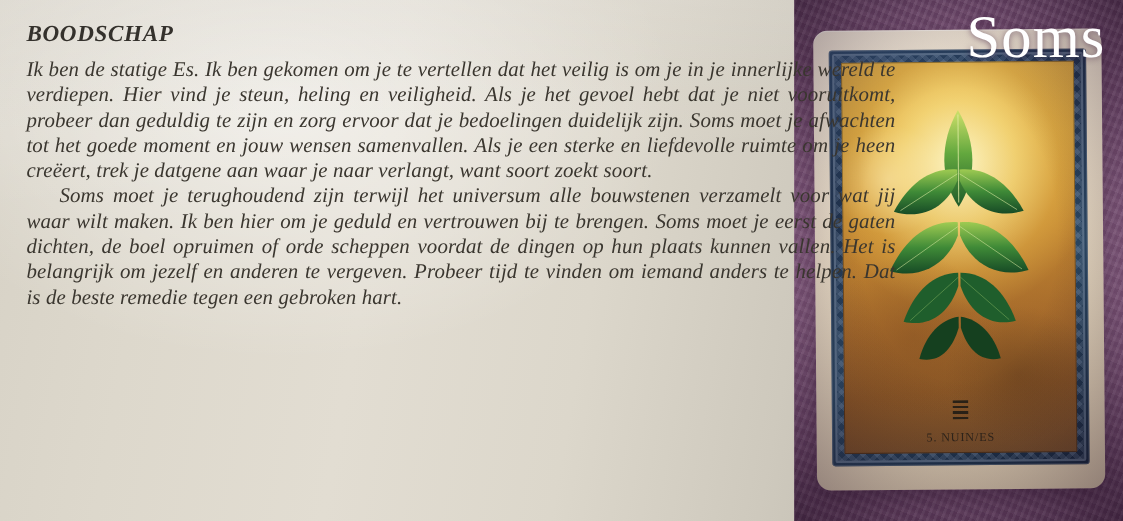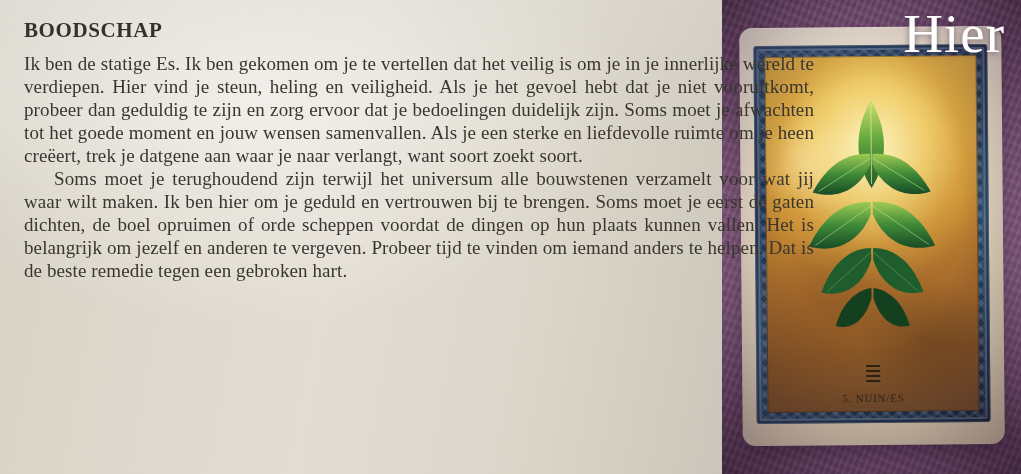--- a/index.html
+++ b/index.html
@@ -22,20 +22,21 @@
   .page {
     position: absolute;
     left: 0;
     top: 0;
     width: 858px;
     height: 474px;
     background:
       radial-gradient(ellipse 60% 70% at 30% 20%, rgba(255,255,255,0.55), rgba(255,255,255,0) 70%),
       linear-gradient(100deg, #d7d2c6 0%, #ddd8cc 18%, #e2ddd2 40%, #dcd7cb 62%, #cec9bd 82%, #bdb8ad 100%);
     overflow: hidden;
+    font-style: italic;
   }
   .page:after {
     content: "";
     position: absolute;
     right: 0; top: 0;
     width: 120px; height: 100%;
     background: linear-gradient(to right, rgba(120,112,100,0) 0%, rgba(110,102,90,0.18) 55%, rgba(80,74,64,0.38) 100%);
     pointer-events: none;
   }
   .page:before {
@@ -304,16 +305,16 @@
           <div class="ogham-box">
             <span class="ogham"><span class="stem"></span></span>
           </div>
           <div class="card-caption">5. NUIN/ES</div>
         </div>
       </div>
     </div>
 
     <div class="vignette"></div>
 
-    <div class="overlay-word overlay-top">Hier</div>
+    <div class="overlay-word overlay-top">Soms</div>
   </div>
 
 </div>
 
 </body></html>

